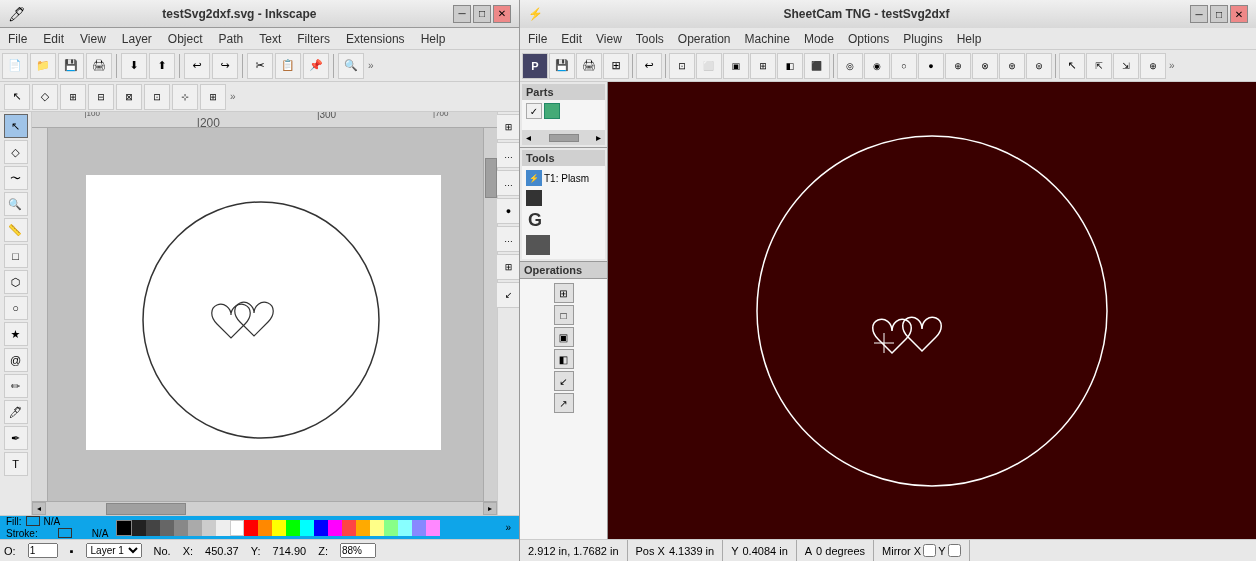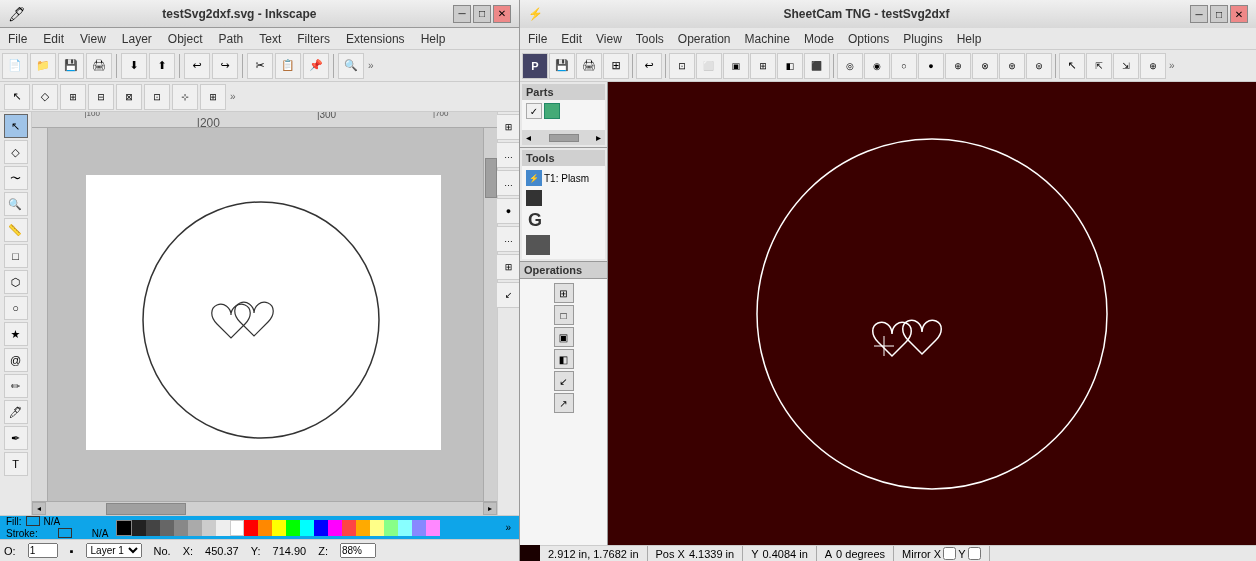--- a/index.html
+++ b/index.html
@@ -384,27 +384,26 @@
     .sheetcam-canvas {
       flex: 1;
       background: #3a0000;
       position: relative;
       display: flex;
       align-items: center;
       justify-content: center;
     }
 
     .sheetcam-status-bar {
-      height: 16px;
+      height: 22px;
       background: #e8e8e8;
       border-top: 1px solid #ccc;
       display: flex;
       align-items: center;
       font-size: 11px;
-      margin-left: 20px;
     }
     .status-segment {
       padding: 0 8px;
       border-right: 1px solid #aaa;
       height: 100%;
       display: flex;
       align-items: center;
     }
 
     

